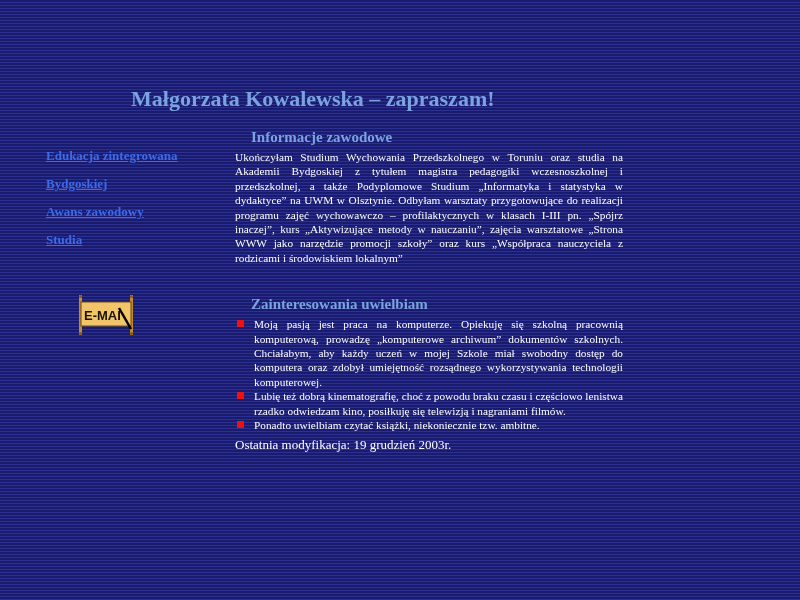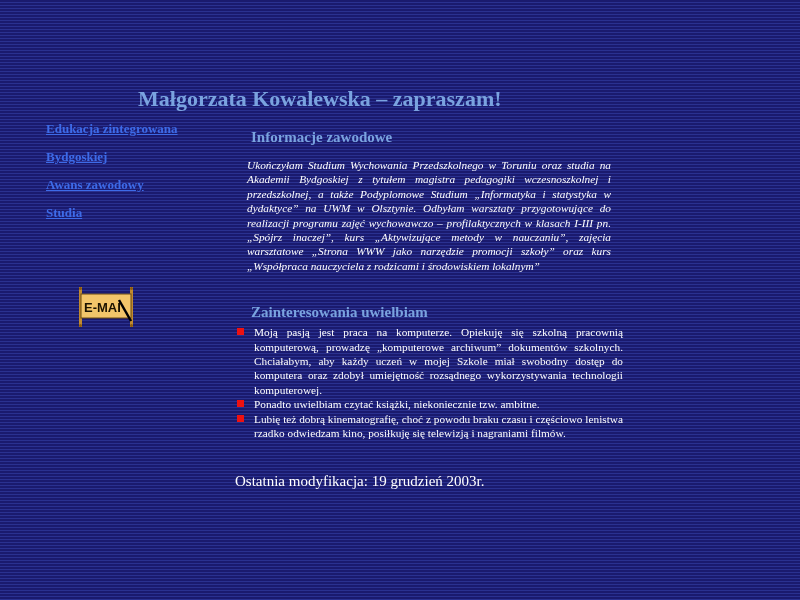--- a/index.html
+++ b/index.html
@@ -4,44 +4,44 @@
 <style>
   html, body { margin: 0; padding: 0; }
   body {
     width: 800px; height: 600px; overflow: hidden;
     background: repeating-linear-gradient(to bottom, #1a1a6e 0px, #1a1a6e 2px, #2a3190 2px, #2a3190 3px);
     font-family: "Liberation Serif", serif;
     color: #ffffff;
     position: relative;
   }
   .title {
-    position: absolute; left: 138px; top: 86px;
+    position: absolute; left: 131px; top: 86px;
     font-size: 22px; font-weight: bold; color: #7aa3df;
     letter-spacing: 0px;
   }
-  .nav { position: absolute; left: 46px; top: 121px; }
+  .nav { position: absolute; left: 46px; top: 148px; }
   .nav a {
     display: block; color: #3d6be8; font-weight: bold; font-size: 13px;
     text-decoration: underline; margin-bottom: 13px; line-height: 15px;
   }
   .email {
-    position: absolute; left: 77px; top: 287px; width: 60px; height: 40px;
+    position: absolute; left: 77px; top: 295px; width: 60px; height: 40px;
   }
   .main { position: absolute; left: 235px; top: 128px; width: 388px; }
   .h2 {
     font-size: 15px; font-weight: bold; color: #7aa3df; margin: 0 0 4px 16px; line-height: 18px;
   }
-  .p { font-size: 11.3px; line-height: 14.4px; text-align: justify; margin: 12px; font-style: italic; }
+  .p { font-size: 11.3px; line-height: 14.4px; text-align: justify; margin: 0; }
   .section2 { margin-top: 30px; }
   ul.bl { list-style: none; margin: 0; padding: 0; }
   ul.bl li { position: relative; padding-left: 19px; font-size: 11.3px; line-height: 14.4px; text-align: justify; }
   ul.bl li .bullet {
     position: absolute; left: 2px; top: 3px; width: 7px; height: 7px; background: #ee1111;
   }
-  .mod { font-size: 15px; margin-top: 32px; }
+  .mod { font-size: 13px; margin-top: 4px; }
 </style>
 </head>
 <body>
 
 <div class="title">Małgorzata Kowalewska – zapraszam!</div>
 
 <nav class="nav">
   <a href="#">Edukacja zintegrowana</a>
   <a href="#">Bydgoskiej</a>
   <a href="#">Awans zawodowy</a>
@@ -71,22 +71,22 @@
 
   <div class="section2">
     <h2 class="h2">Zainteresowania uwielbiam</h2>
     <ul class="bl">
       <li>
         <span class="bullet"></span>
         <span> Moją pasją jest praca na komputerze. Opiekuję się szkolną pracownią komputerową, prowadzę „komputerowe archiwum” dokumentów szkolnych. Chciałabym, aby każdy uczeń w mojej Szkole miał swobodny dostęp do komputera oraz zdobył umiejętność rozsądnego wykorzystywania technologii komputerowej.</span>
       </li>
       <li>
         <span class="bullet"></span>
-        <span>Ponadto uwielbiam czytać książki, niekoniecznie tzw. ambitne.</span>
+        <span>Lubię też dobrą kinematografię, choć z powodu braku czasu i częściowo lenistwa rzadko odwiedzam kino, posiłkuję się telewizją i nagraniami filmów.</span>
       </li>
       <li>
         <span class="bullet"></span>
-        <span>Lubię też dobrą kinematografię, choć z powodu braku czasu i częściowo lenistwa rzadko odwiedzam kino, posiłkuję się telewizją i nagraniami filmów.</span>
+        <span>Ponadto uwielbiam czytać książki, niekoniecznie tzw. ambitne.</span>
       </li>
     </ul>
     <div class="mod">Ostatnia modyfikacja: 19 grudzień 2003r.</div>
   </div>
 </main>
 
 </body></html>

